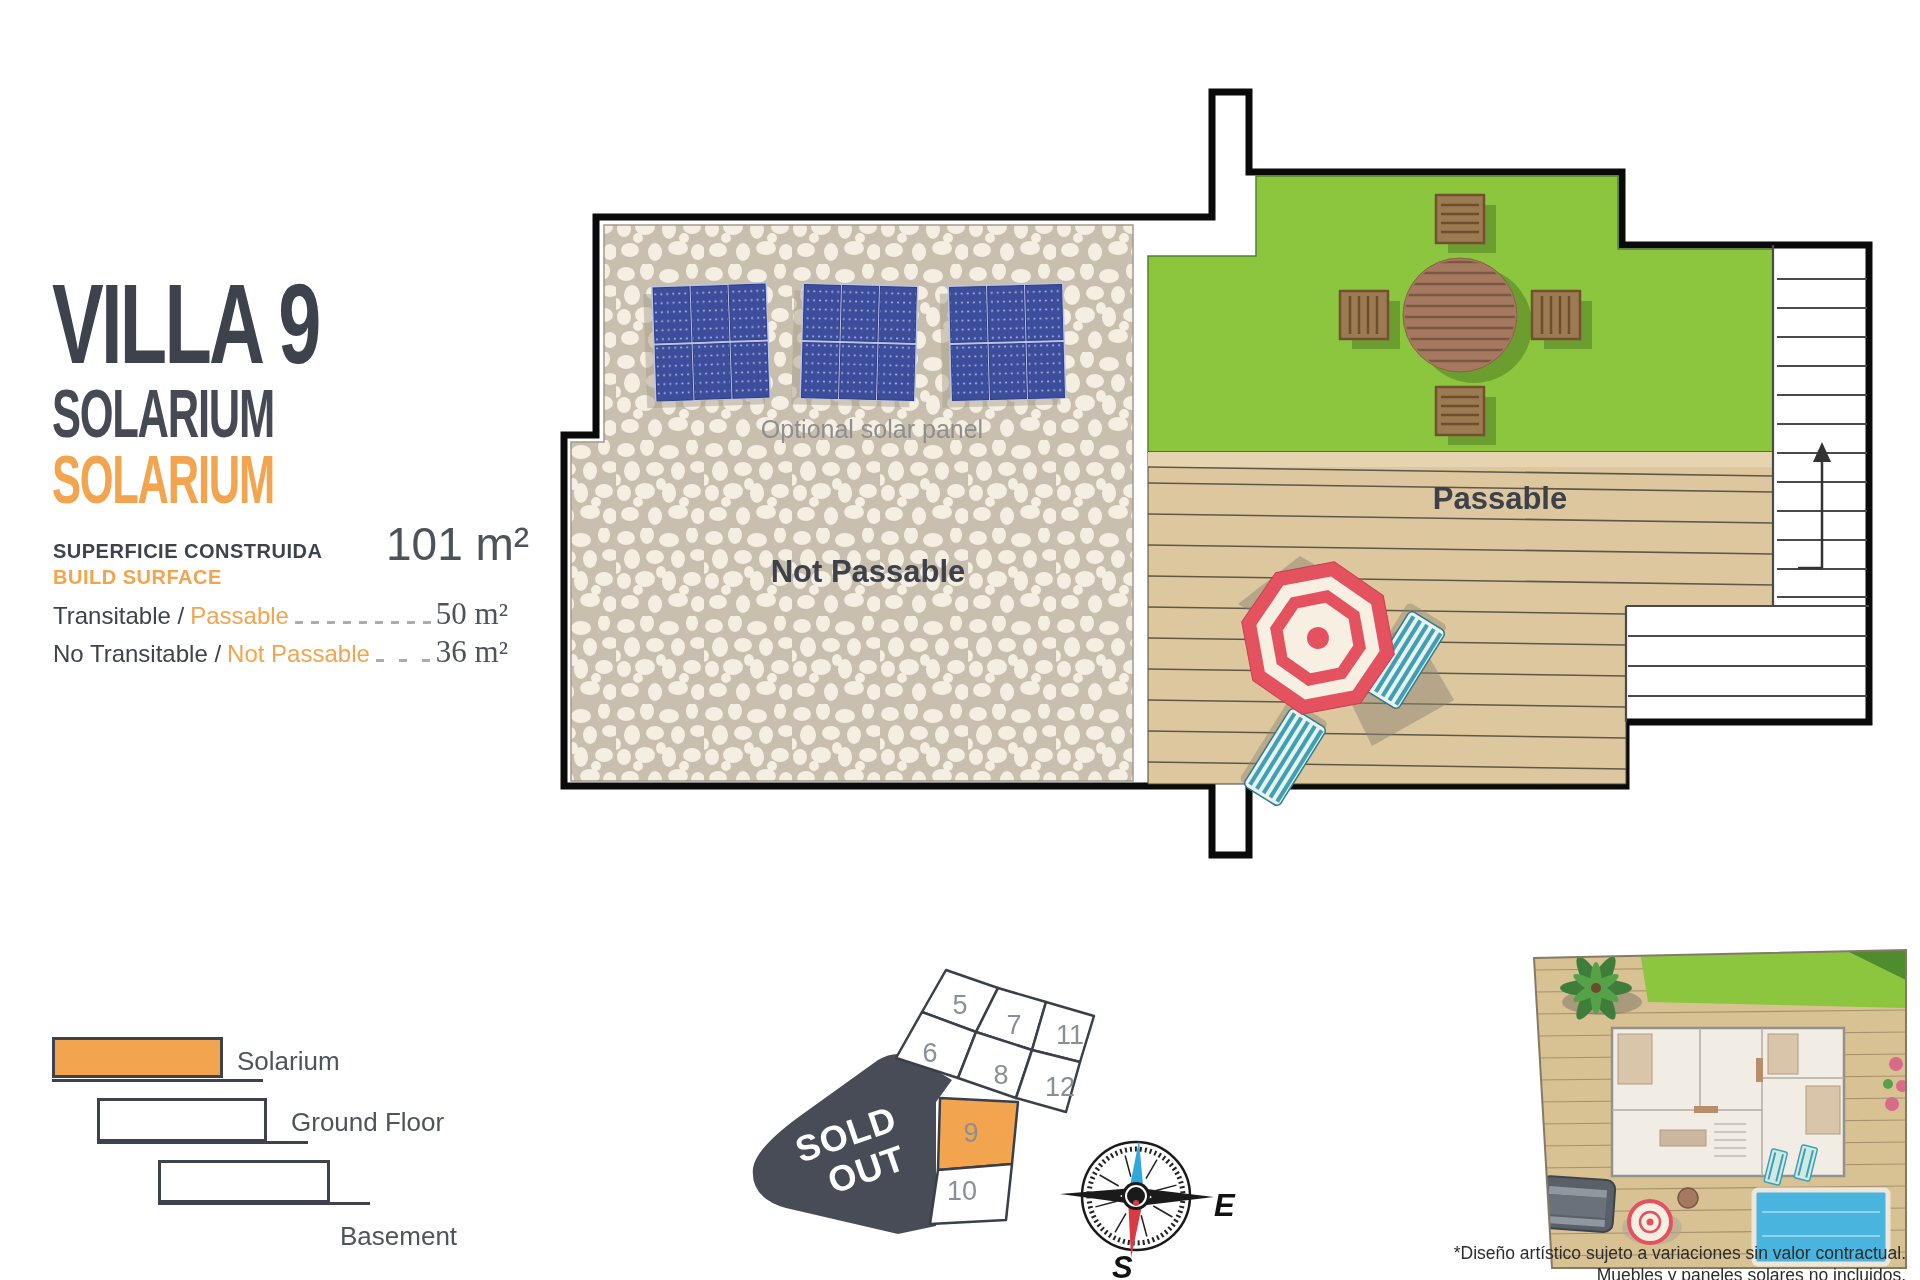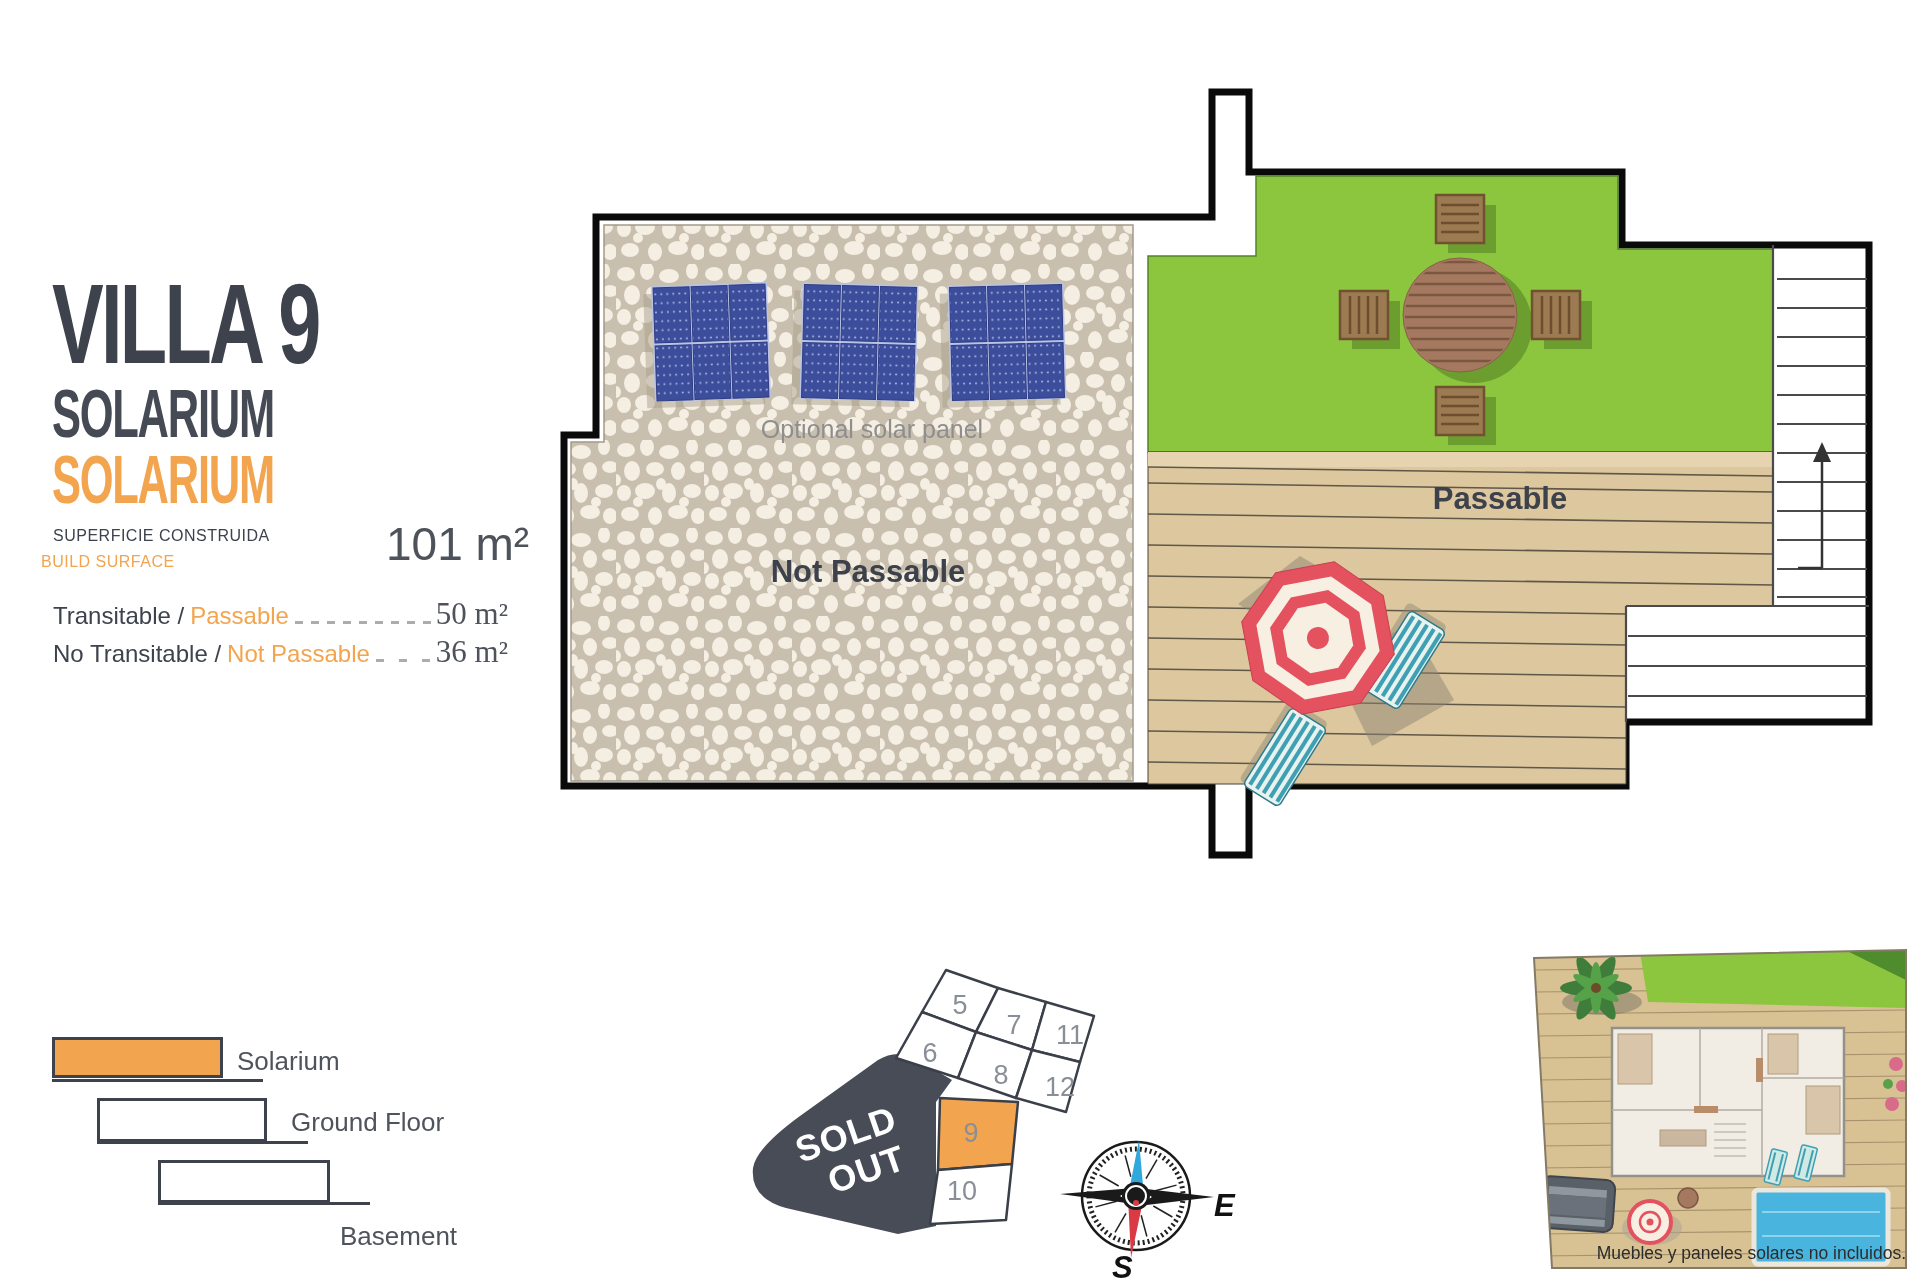--- a/index.html
+++ b/index.html
@@ -6,21 +6,21 @@
   .canvas{position:relative;width:1920px;height:1280px;background:#fff;overflow:hidden;
           font-family:"Liberation Sans",sans-serif;}
   .abs{position:absolute;}
   
   .big-title{font-weight:800;color:#3d424d;font-size:114px;line-height:86px;
              letter-spacing:-4px;transform:scaleX(.68);transform-origin:left top;white-space:nowrap;}
   .sub-title{font-weight:800;font-size:68px;line-height:52px;letter-spacing:-2px;
              transform:scaleX(.64);transform-origin:left top;white-space:nowrap;}
   .sub-gray{color:#454a54;}
   .sub-orange{color:#F2A44E;}
-  .bs-label{font-weight:normal;font-size:16px;line-height:25px;letter-spacing:.5px;white-space:nowrap;}
+  .bs-label{font-weight:bold;font-size:20px;line-height:25px;letter-spacing:.5px;white-space:nowrap;margin-top:16px;}
   .bs-es{color:#3d424d;}
   .bs-en{color:#F2A44E;}
   .area-big{font-size:46px;color:#4d525b;white-space:nowrap;}
   .row-line{display:flex;align-items:baseline;width:455px;}
   .row-label{font-size:24px;color:#3d424d;white-space:nowrap;}
   .row-accent{font-size:24px;color:#F2A44E;white-space:nowrap;margin-left:6px;}
   .leader{flex:1;height:3px;margin:0 4px 4px 6px;
           background:repeating-linear-gradient(90deg,#a8adb4 0 8px,transparent 8px 16px);}
   .leader.sparse{background:repeating-linear-gradient(90deg,#a8adb4 0 8px,transparent 8px 23px);}
   .row-value{font-size:31px;color:#4d525b;white-space:nowrap;font-family:Liberation Serif, serif;}
@@ -407,21 +407,21 @@
       </g>
       <polygon points="1534,958 1906,950 1906,1268 1552,1268" fill="none" stroke="#857A66" stroke-width="2"></polygon>
     </g>
   </svg>
 
   <div class="abs big-title" style="left:52px;top:281px">VILLA 9</div>
   <div class="abs sub-title sub-gray" style="left:52px;top:387px">SOLARIUM</div>
   <div class="abs sub-title sub-orange" style="left:52px;top:453px">SOLARIUM</div>
 
   <div class="abs bs-label bs-es" style="left:53px;top:523px">SUPERFICIE CONSTRUIDA</div>
-  <div class="abs bs-label bs-en" style="left:41px;top:549px">BUILD SURFACE</div>
+  <div class="abs bs-label bs-en" style="left:53px;top:549px">BUILD SURFACE</div>
   <div class="abs area-big" style="left:386px;top:517px">101 m²</div>
 
   <div class="abs row-line" style="left:53px;top:596px">
     <span class="row-label">Transitable /</span>
     <span class="row-accent">Passable</span>
     <span class="leader"></span>
     <span class="row-value">50 m²</span>
   </div>
   <div class="abs row-line" style="left:53px;top:634px">
     <span class="row-label">No Transitable /</span>
@@ -438,16 +438,17 @@
     <div class="abs lg-box" style="left:97px;top:1098px;width:170px;height:44px;background:#fff"></div>
     <div class="abs lg-underline" style="left:97px;top:1141px;width:211px"></div>
     <div class="abs lg-label" style="left:291px;top:1107px">Ground Floor</div>
 
     <div class="abs lg-box" style="left:158px;top:1160px;width:172px;height:43px;background:#fff"></div>
     <div class="abs lg-underline" style="left:158px;top:1202px;width:212px"></div>
     <div class="abs lg-label" style="left:340px;top:1221px">Basement</div>
   </div>
 
   <div class="abs disclaimer" style="right:14px;top:1242px">
+    <div>*Diseño artístico sujeto a variaciones sin valor contractual.</div>
     <div>Muebles y paneles solares no incluidos.</div>
   </div>
 
 </div>
 
 </body></html>

